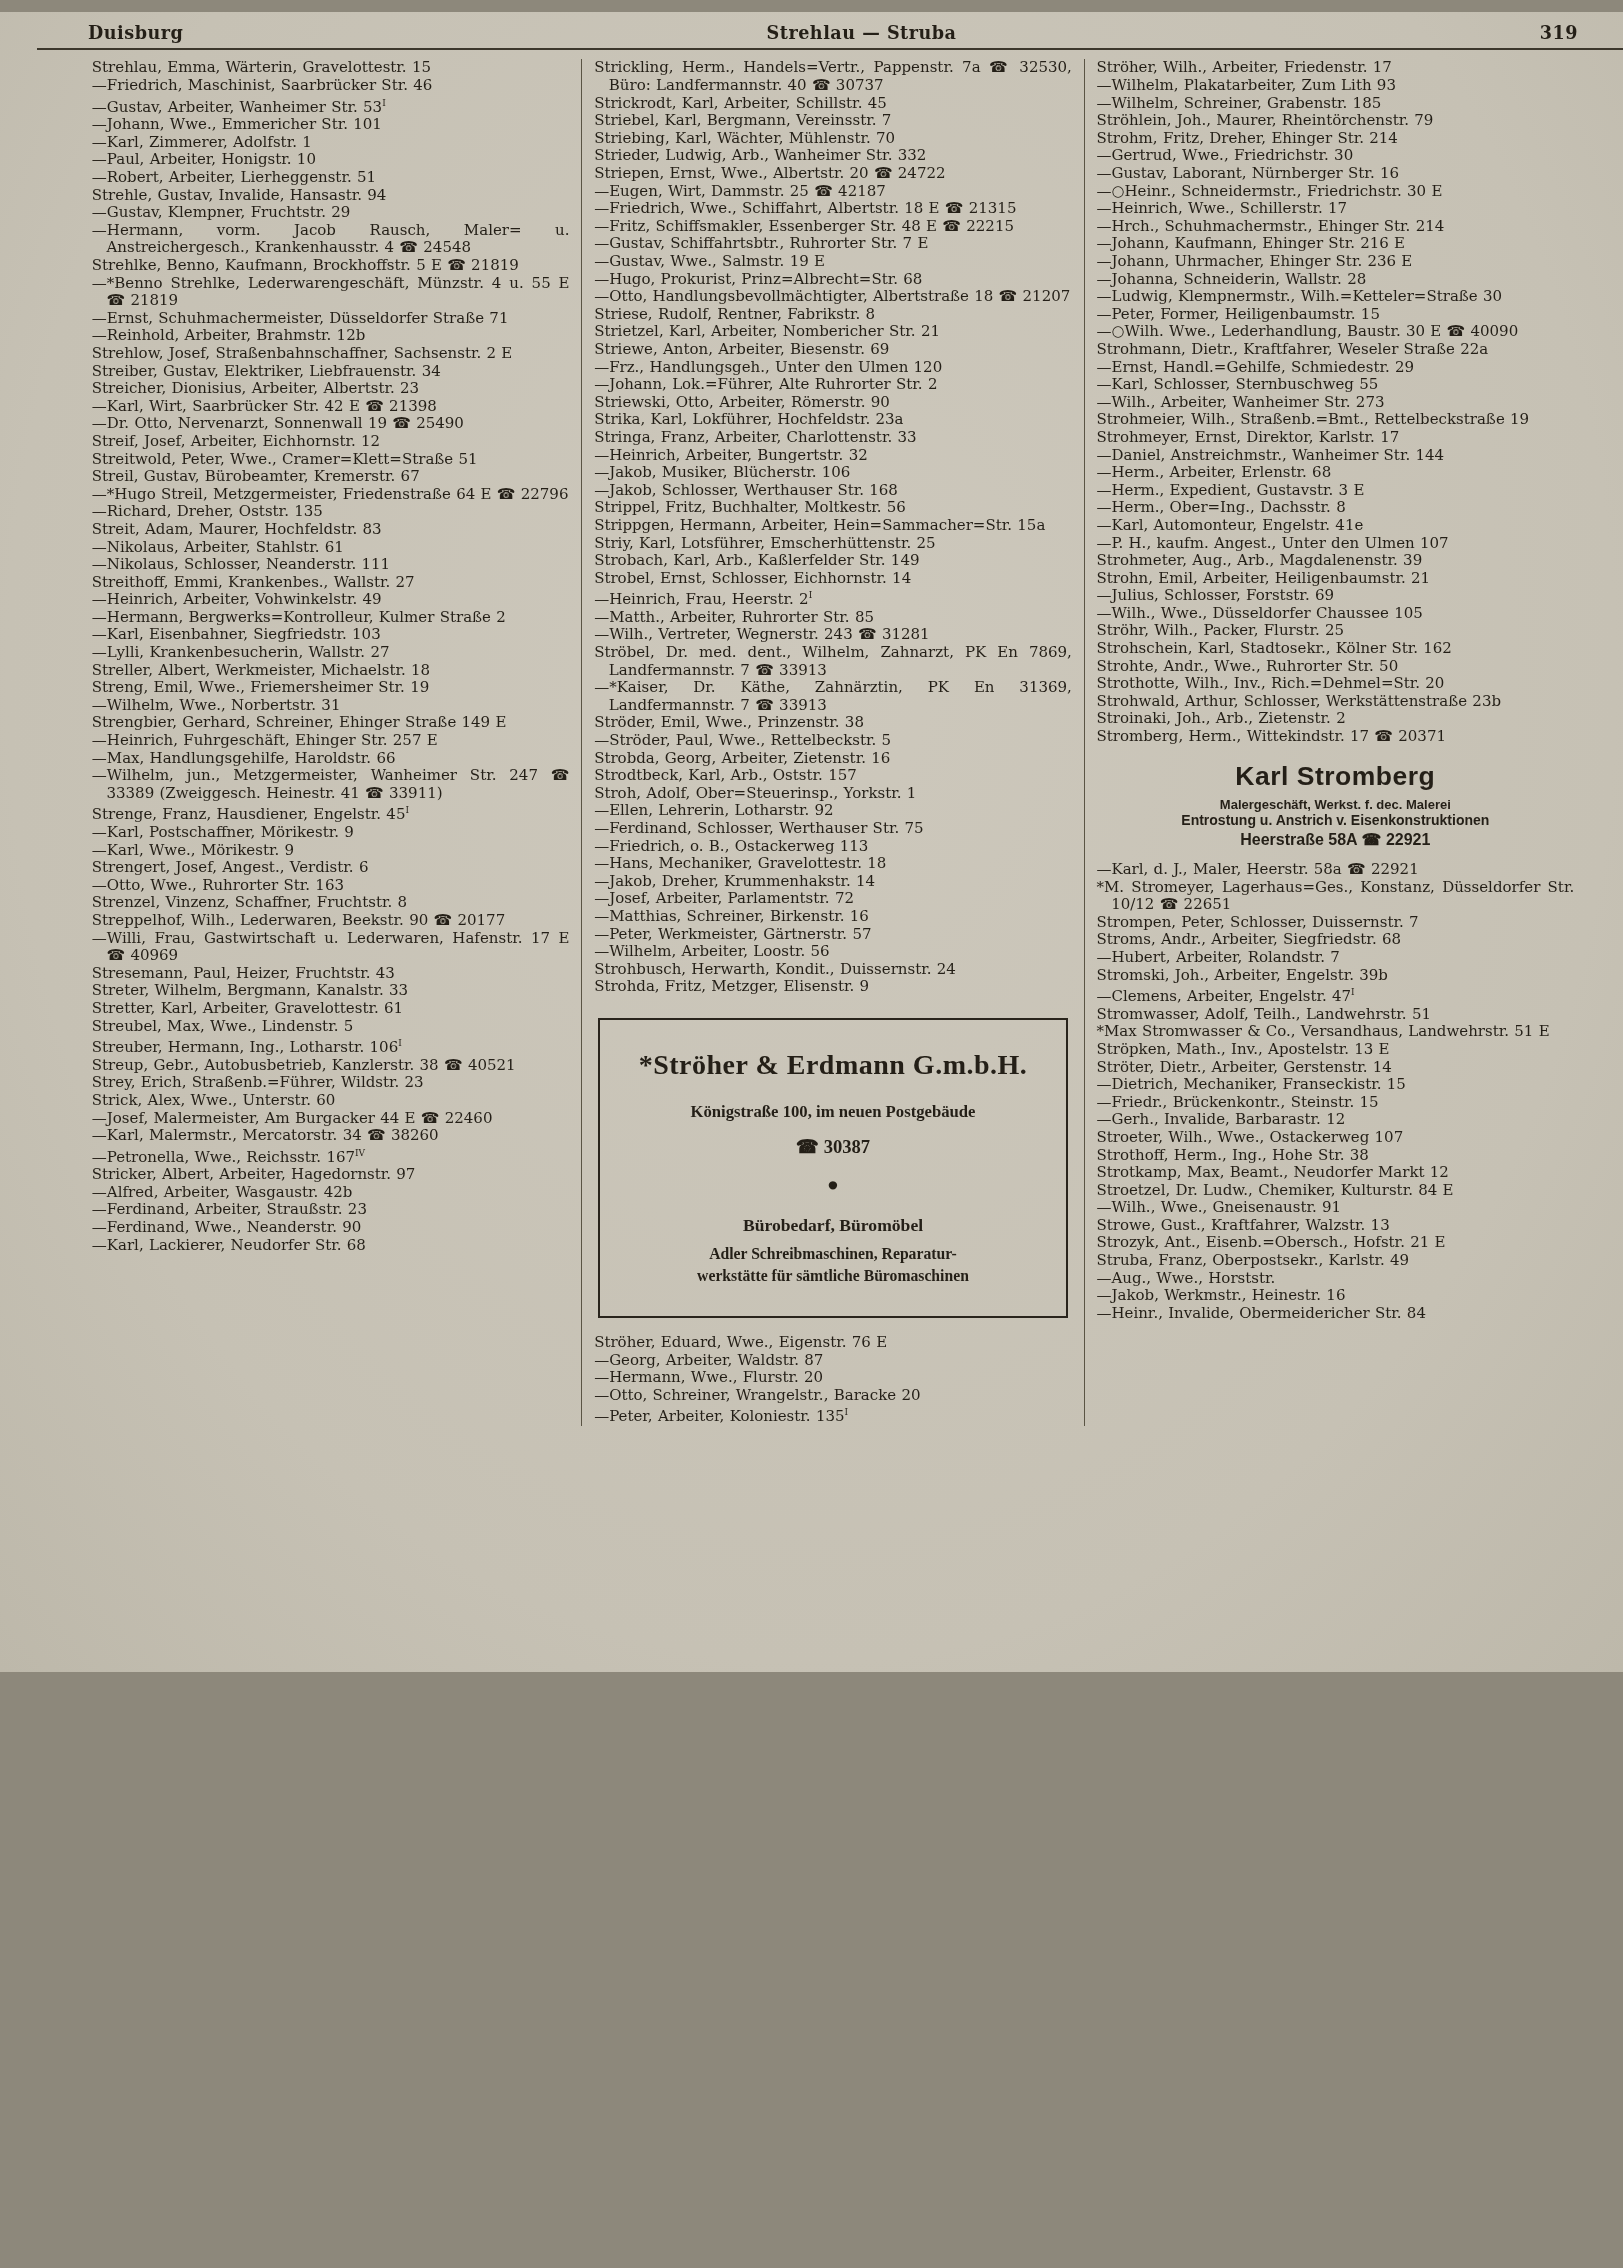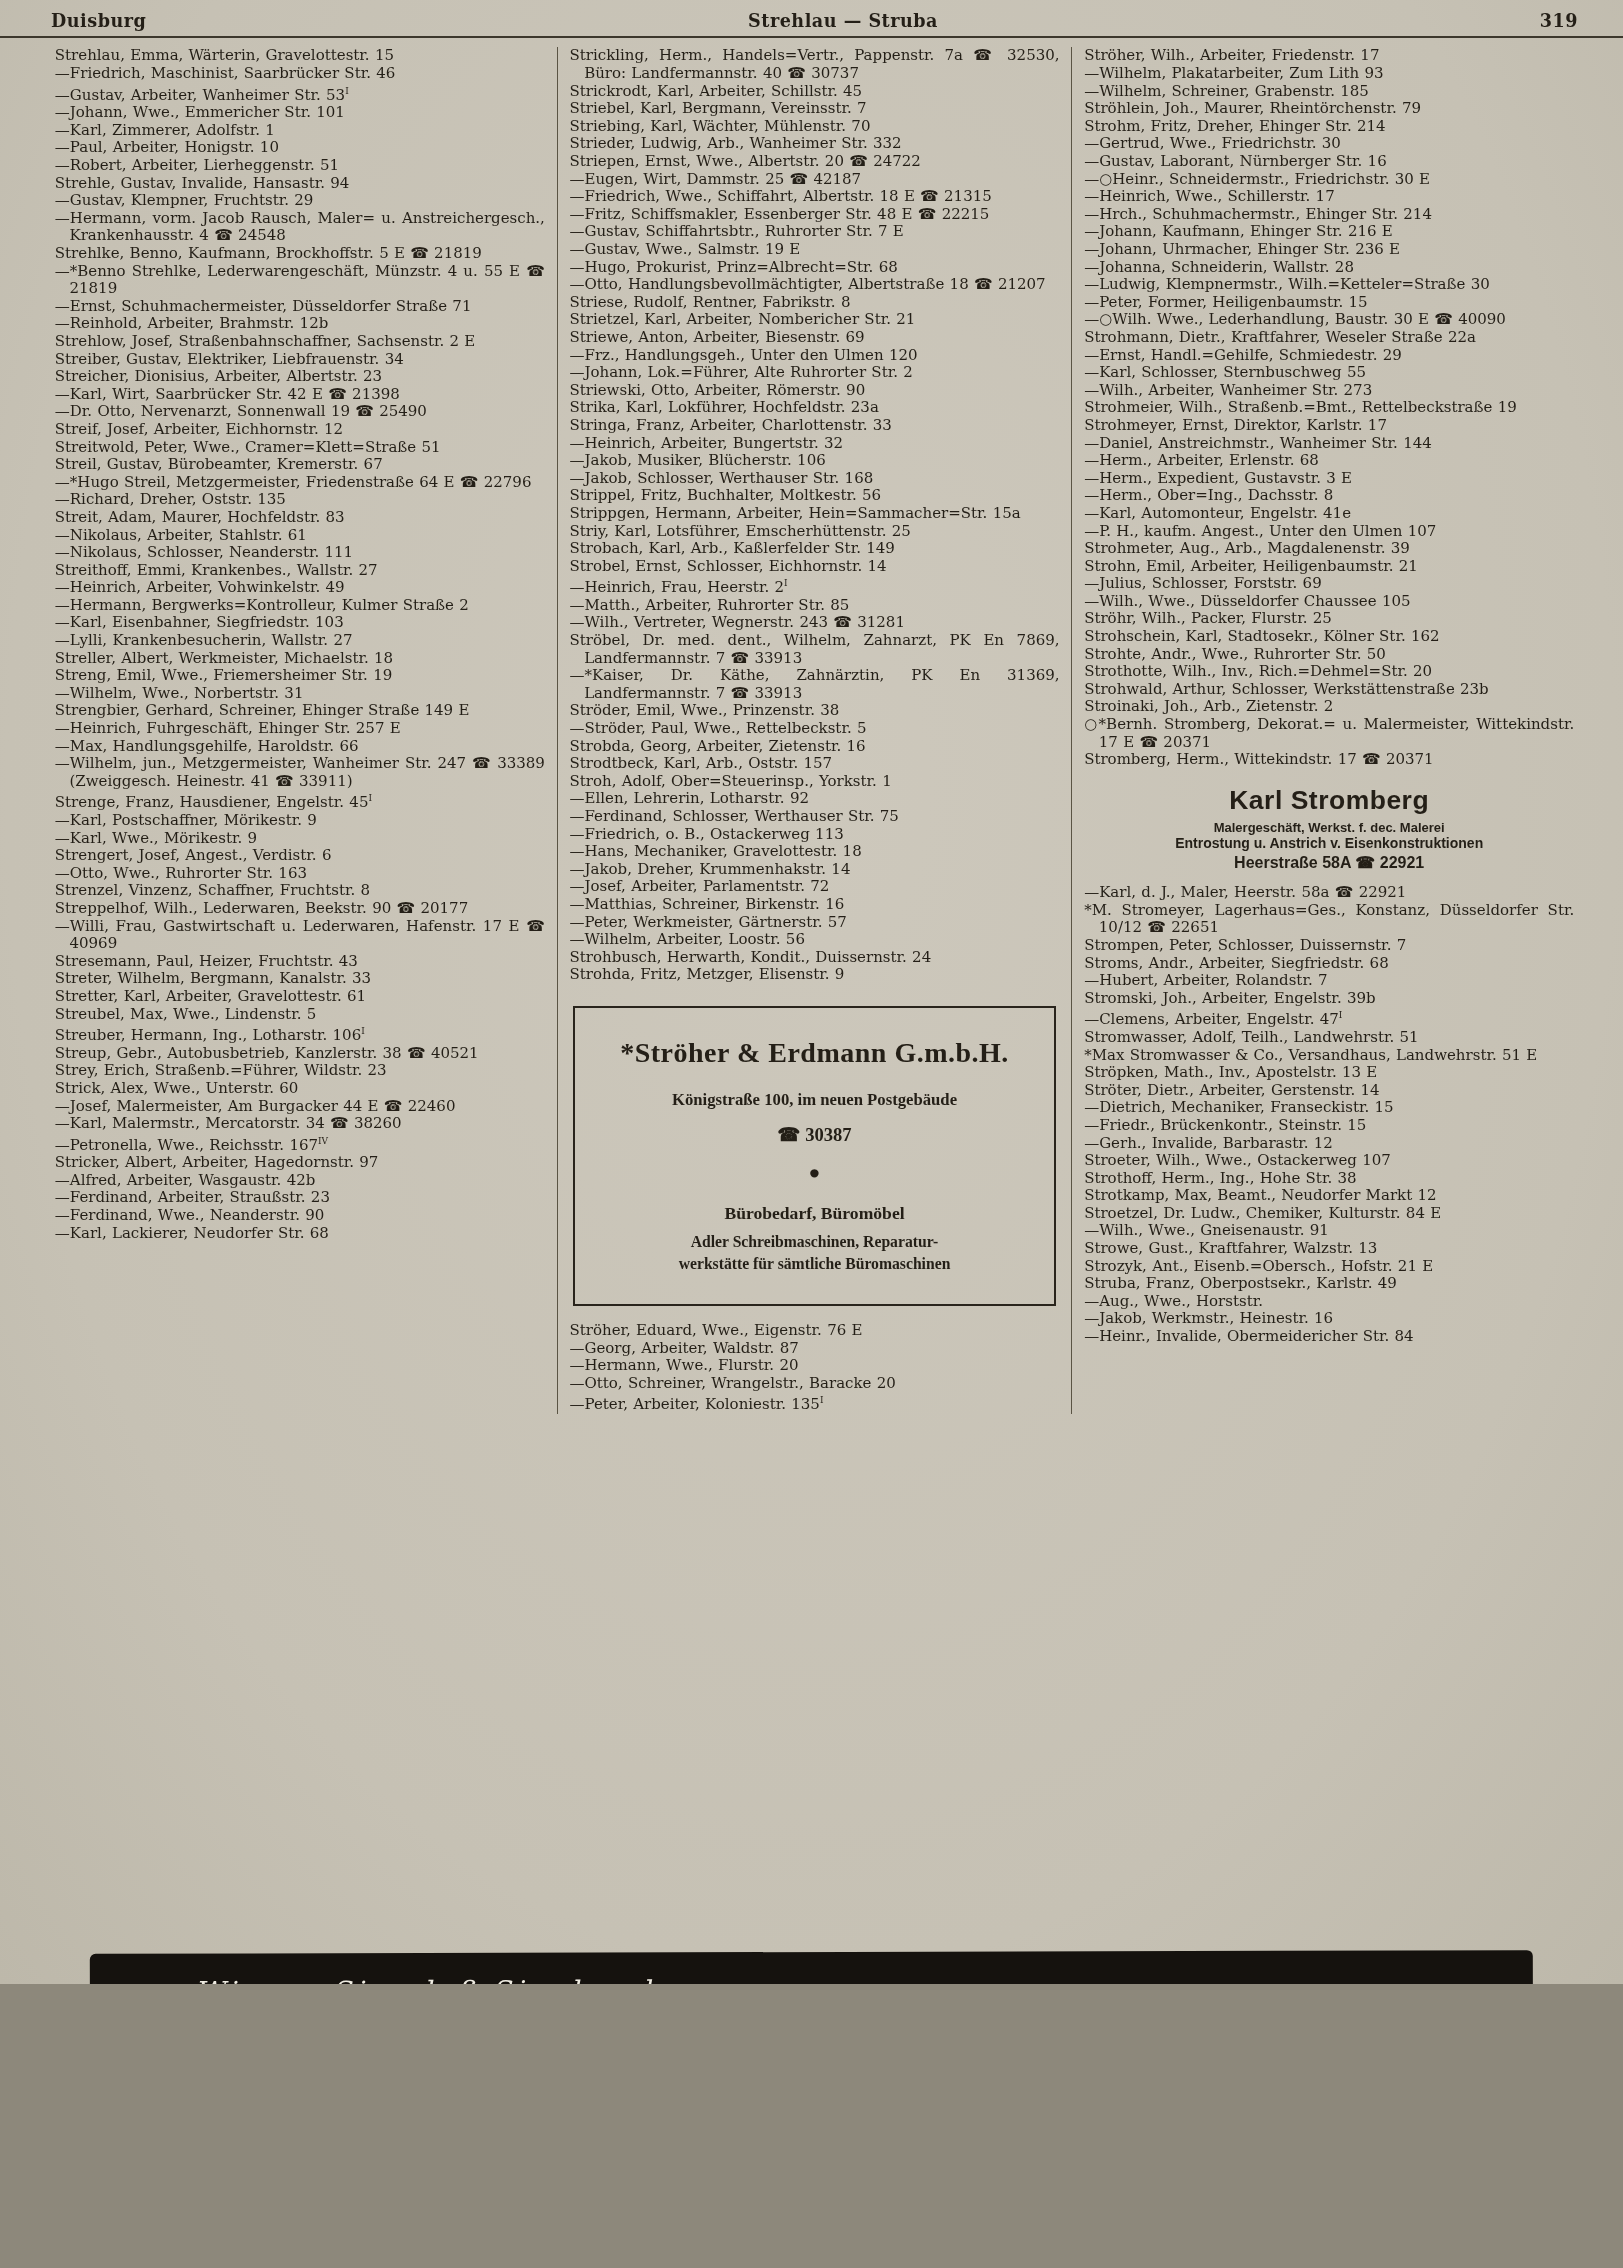--- a/index.html
+++ b/index.html
@@ -1,25 +1,26 @@
 <!DOCTYPE html>
 <html><head>
 <meta charset="utf-8">
 <style>
   * { margin:0; padding:0; box-sizing:border-box; }
   html, body { background:#8d887b; }
   .page {
     position:relative;
-    width:1623px; height:1984px;
-    margin:0 auto;
+    width:1623px; height:1660px;
+    margin:12px auto;
     background:#c9c4b8;
     background-image: radial-gradient(ellipse at 50% 40%, #cdc8bc 0%, #c6c1b4 70%, #bdb8aa 100%);
     overflow:hidden;
     color:#241f17;
     font-family:"DejaVu Serif","DejaVu Sans",serif;
+    padding-left:37px;
   }
   .header {
     display:flex; justify-content:space-between; align-items:baseline;
     padding:9.8px 45px 4.9px 51px;
     border-bottom:2px solid #3c372c;
     font-weight:bold; font-size:17.6px; letter-spacing:0.5px;
   }
   .columns { display:flex; padding:9.8px 37px 0 43px; }
   .col { flex:1 1 0; min-width:0; padding:0 11.8px; }
   .vrule { width:1px; background:#5a5444; }
@@ -262,21 +263,20 @@
           <div class="entry">Strohmeter, Aug., Arb., Magdalenenstr. 39</div>
           <div class="entry">Strohn, Emil, Arbeiter, Heiligenbaumstr. 21</div>
           <div class="entry">—Julius, Schlosser, Forststr. 69</div>
           <div class="entry">—Wilh., Wwe., Düsseldorfer Chaussee 105</div>
           <div class="entry">Ströhr, Wilh., Packer, Flurstr. 25</div>
           <div class="entry">Strohschein, Karl, Stadtosekr., Kölner Str. 162</div>
           <div class="entry">Strohte, Andr., Wwe., Ruhrorter Str. 50</div>
           <div class="entry">Strothotte, Wilh., Inv., Rich.=Dehmel=Str. 20</div>
           <div class="entry">Strohwald, Arthur, Schlosser, Werkstättenstraße 23b</div>
           <div class="entry">Stroinaki, Joh., Arb., Zietenstr. 2</div>
-          <div class="entry">○*Bernh. Stromberg, Dekorat.= u. Malermeister, Wittekindstr. 17 E ☎ 20371</div>
           <div class="entry">Stromberg, Herm., Wittekindstr. 17 ☎ 20371</div>
         </div>
 
       <div class="ad-stromberg">
         <div class="t">Karl Stromberg</div>
         <div class="s1">Malergeschäft, Werkst. f. dec. Malerei</div>
         <div class="s2">Entrostung u. Anstrich v. Eisenkonstruktionen</div>
         <div class="s3">Heerstraße 58A ☎ 22921</div>
       </div>
 

